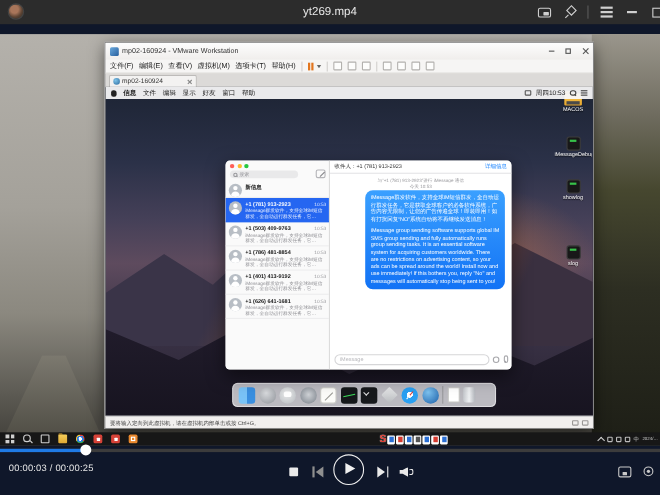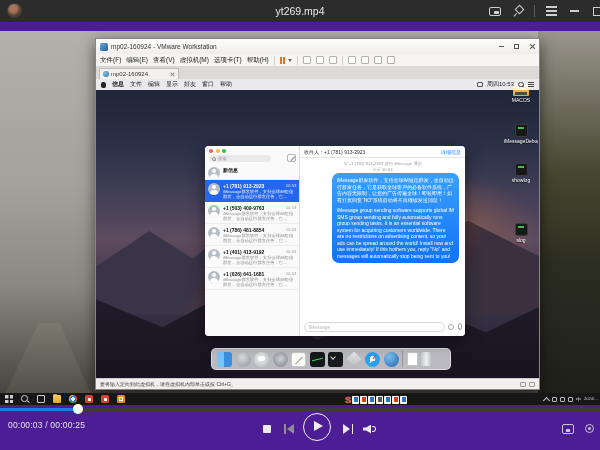--- a/index.html
+++ b/index.html
@@ -1,16 +1,16 @@
 <!DOCTYPE html>
 <html><head>
 <meta charset="utf-8">
 <style>
   html,body{margin:0;padding:0;background:#000;}
-  #app{position:relative;width:600px;height:450px;background:#4c1d95;overflow:hidden;
+  #app{position:relative;width:600px;height:450px;background:#0f172a;overflow:hidden;
        font-family:"Liberation Sans","DejaVu Sans",sans-serif;-webkit-font-smoothing:antialiased;}
 
   
   #titlebar{position:absolute;left:0;top:0;width:600px;height:22px;background:#2c2c2c;}
   #app-logo{position:absolute;left:7px;top:3px;width:15px;height:15px;border-radius:50%;
     background:radial-gradient(circle at 40% 35%,#a8755a 0 30%,#5c4434 60%,#2e2620 100%);
     border:1px solid #444;box-sizing:border-box;}
   #tb-title{position:absolute;left:0;right:0;top:0;height:22px;line-height:22px;text-align:center;
     color:#e8e8e8;font-size:10.5px;}
   #tb-right{position:absolute;right:-4px;top:0;height:22px;display:flex;align-items:center;gap:10px;}

